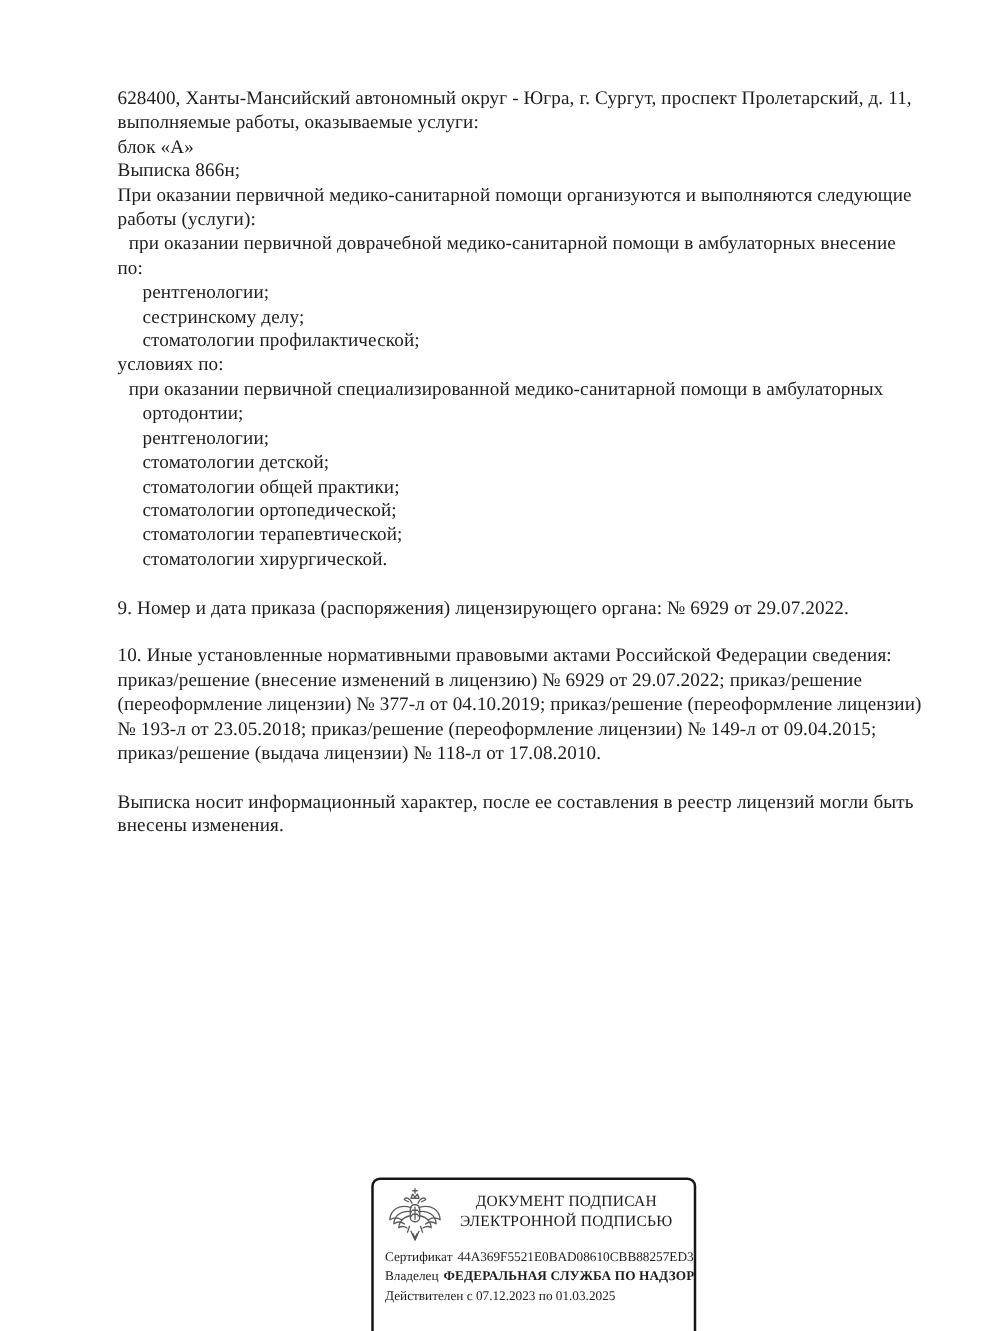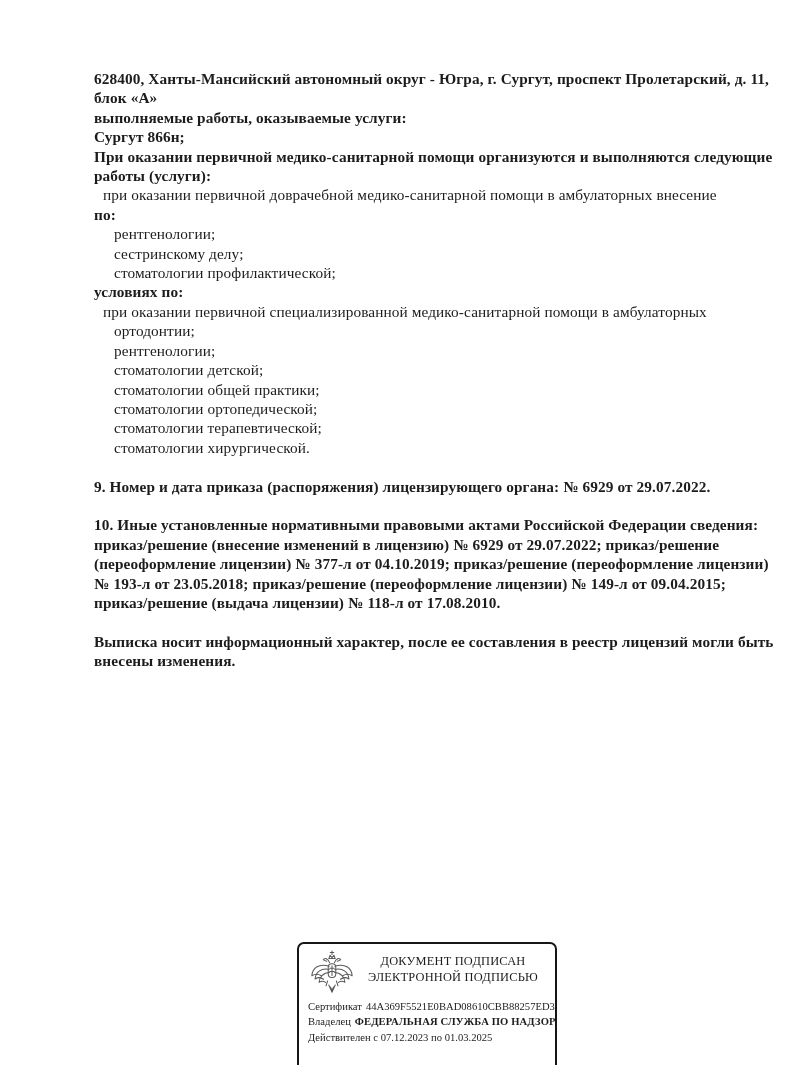--- a/index.html
+++ b/index.html
@@ -18,21 +18,21 @@
   .doc {
     position: absolute;
     left: 94px; top: 69px;
     width: 690px;
     font-size: 15.3px;
     line-height: 19.4px;
     color: #1c1c1c;
     letter-spacing: 0.1px;
   }
   .doc .line { white-space: nowrap; }
-  .doc .ind0 { padding-left: 0; font-weight: bold; }
+  .doc .ind0 { padding-left: 0; }
   .doc .ind1 { padding-left: 9px; }
   .doc .ind2 { padding-left: 20px; }
   
   .stamp {
     position: absolute;
     left: 297px; top: 942px;
     width: 260px; height: 130px;
     border: 2px solid #161616;
     border-radius: 7px;
     box-sizing: border-box;
@@ -65,23 +65,23 @@
   .lbl { margin-right: 4px; font-family: Liberation Serif, serif; }
   .owner-value { font-weight: bold; letter-spacing: 0.1px; }
 </style>
 </head>
 <body>
 
 <div class="page">
 
   <div class="doc" id="doc-body">
       <div class="line ind0">628400, Ханты-Мансийский автономный округ - Югра, г. Сургут, проспект Пролетарский, д. 11,</div>
+      <div class="line ind0">выполняемые работы, оказываемые услуги:</div>
       <div class="line ind0">блок «А»</div>
-      <div class="line ind0">выполняемые работы, оказываемые услуги:</div>
-      <div class="line ind0">Сургут 866н;</div>
+      <div class="line ind0">Выписка 866н;</div>
       <div class="line ind0">При оказании первичной медико-санитарной помощи организуются и выполняются следующие</div>
       <div class="line ind0">работы (услуги):</div>
       <div class="line ind1">при оказании первичной доврачебной медико-санитарной помощи в амбулаторных внесение</div>
       <div class="line ind0">по:</div>
       <div class="line ind2">рентгенологии;</div>
       <div class="line ind2">сестринскому делу;</div>
       <div class="line ind2">стоматологии профилактической;</div>
       <div class="line ind0">условиях по:</div>
       <div class="line ind1">при оказании первичной специализированной медико-санитарной помощи в амбулаторных</div>
       <div class="line ind2">ортодонтии;</div>

